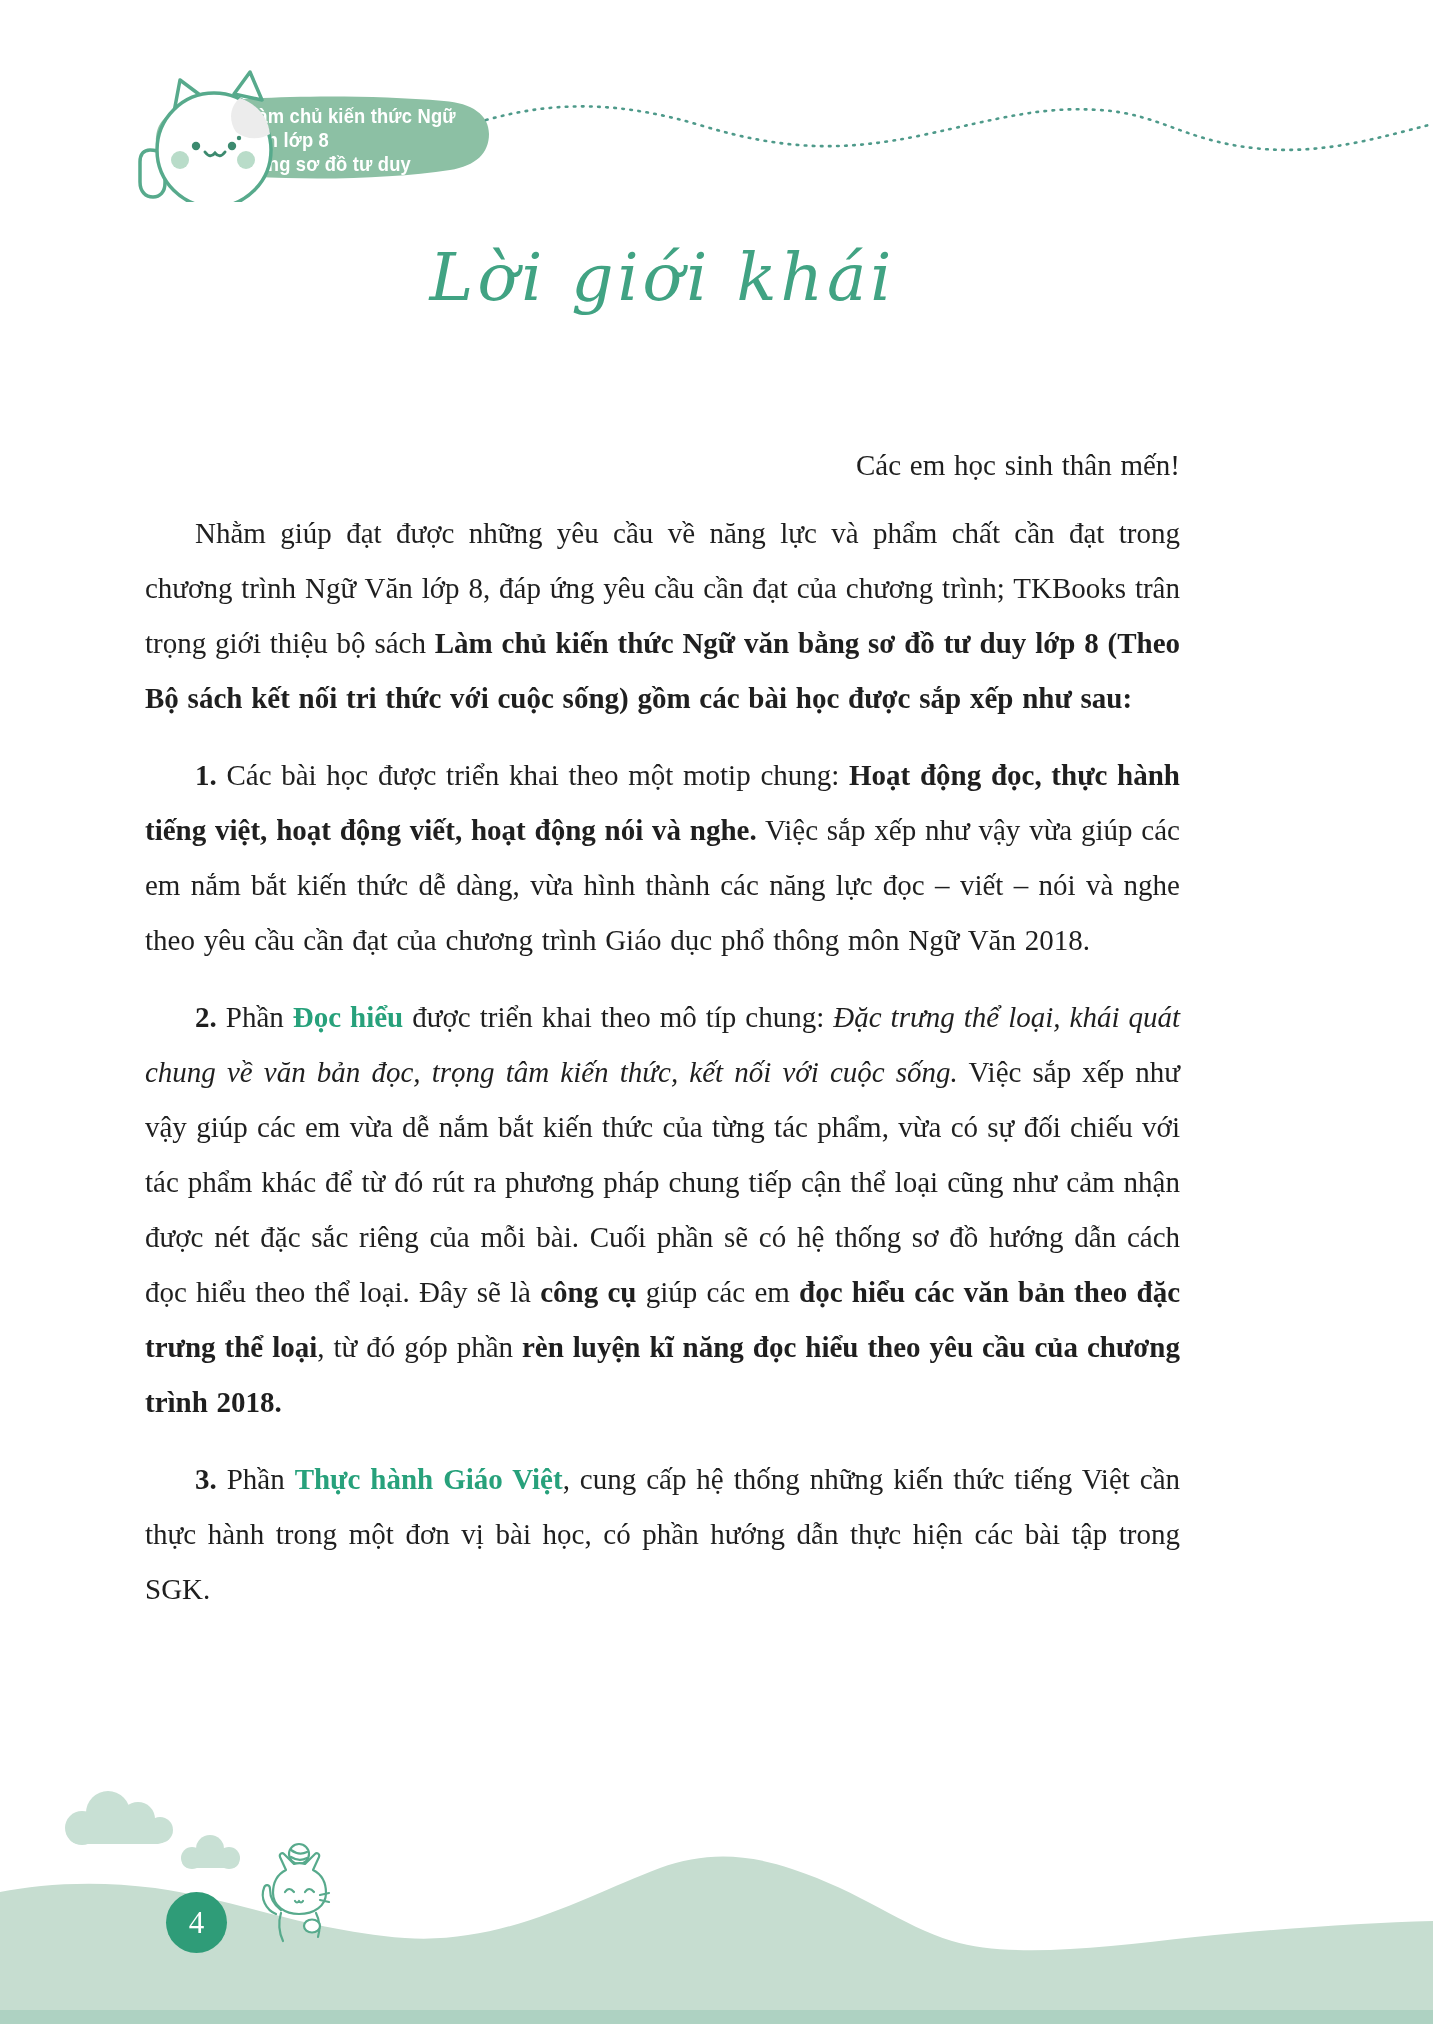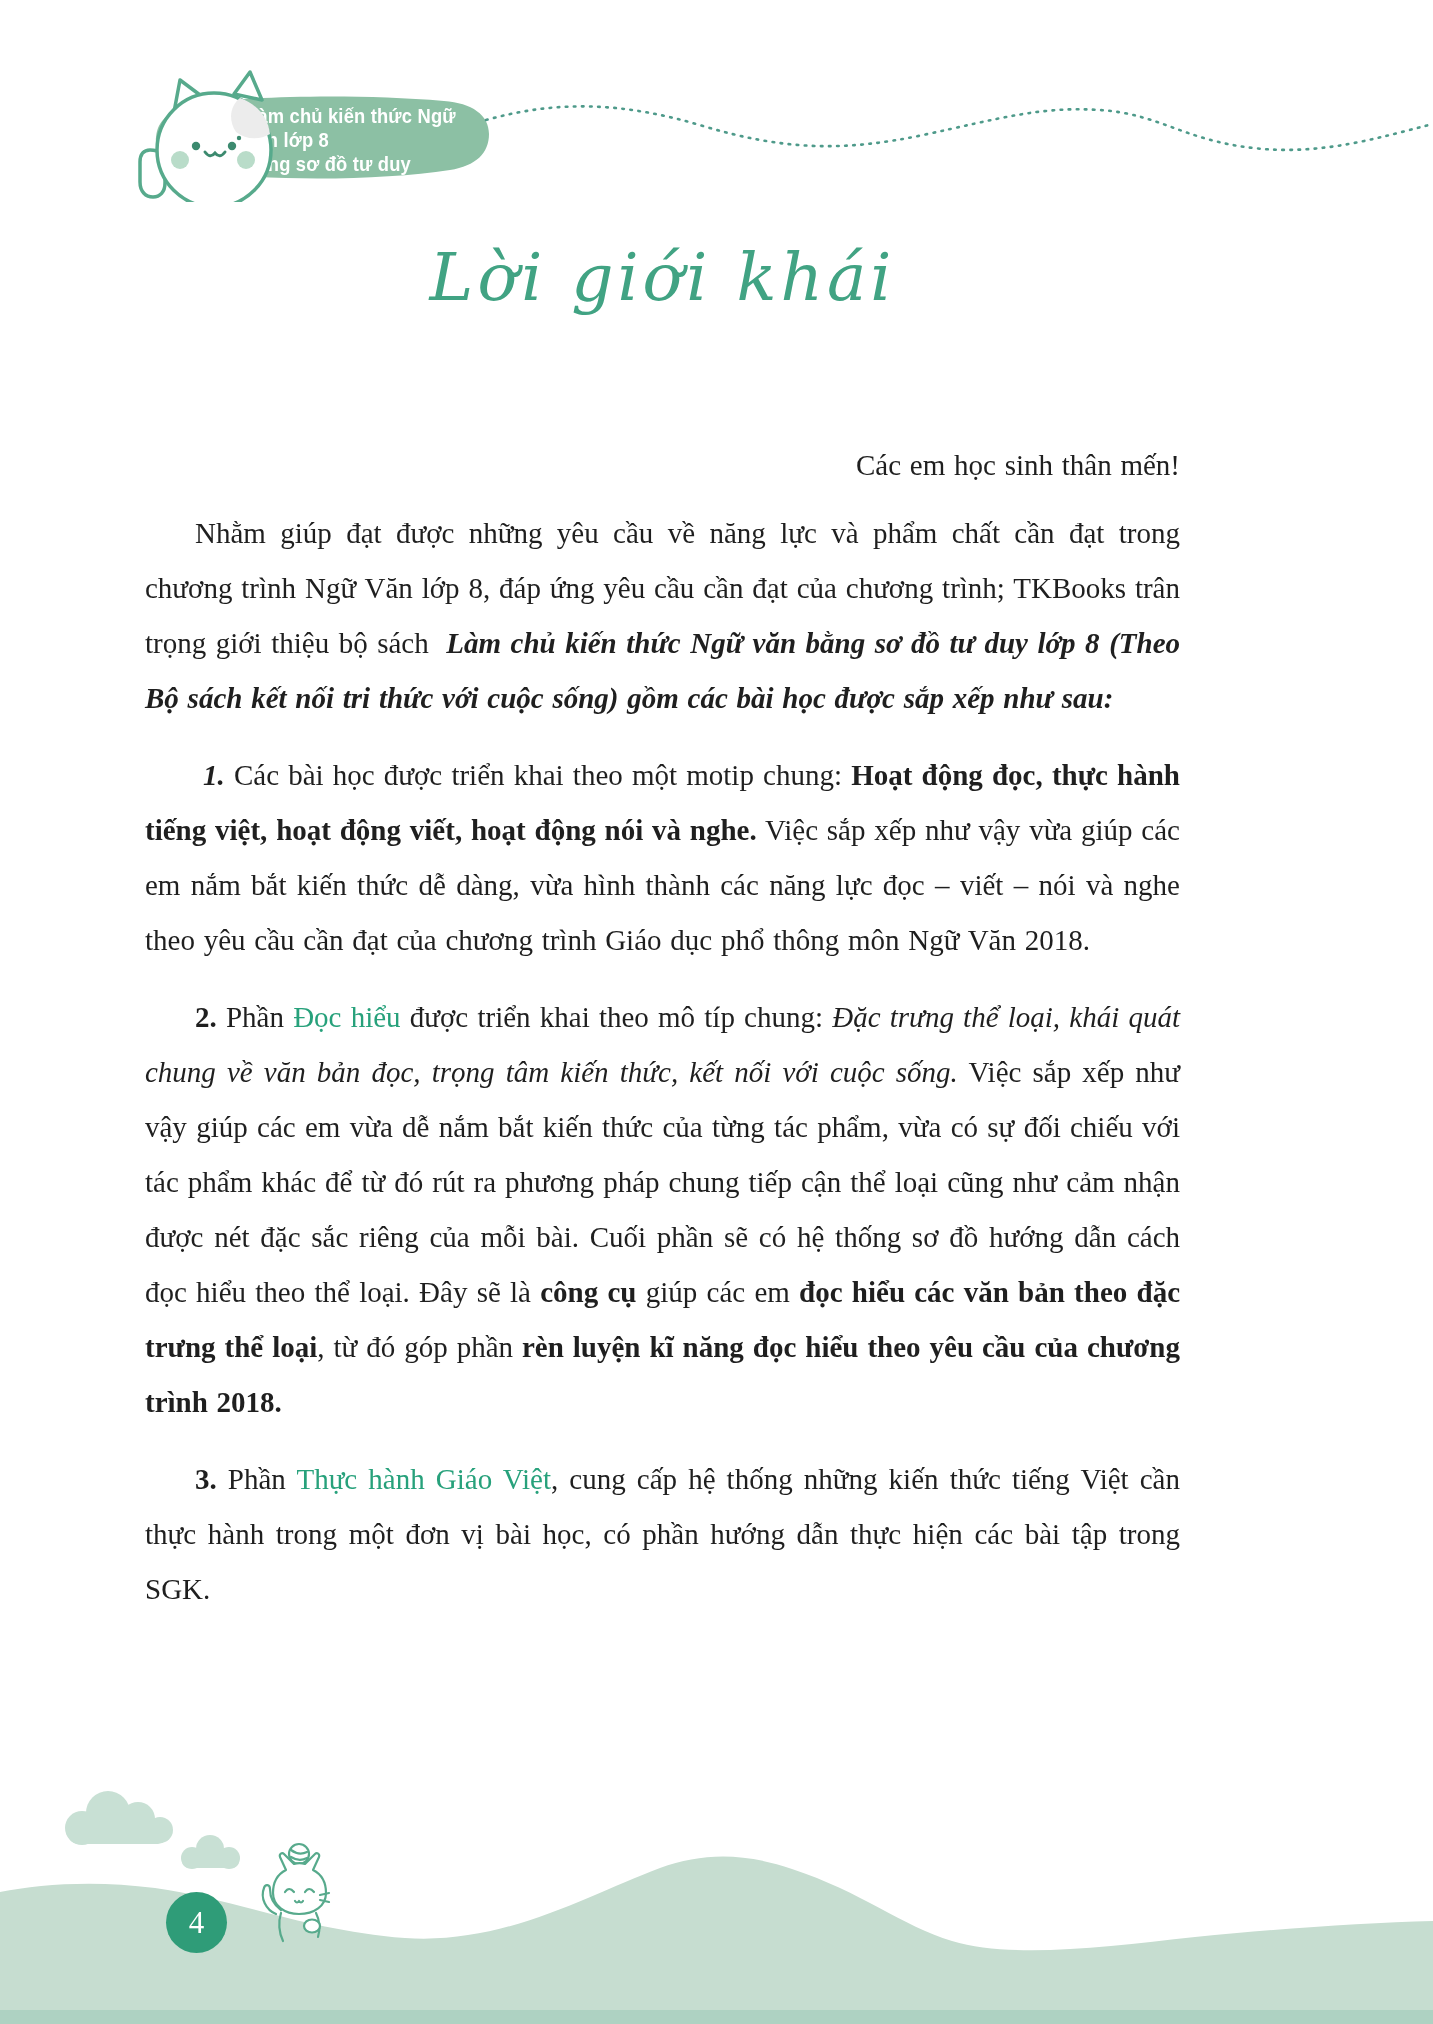--- a/index.html
+++ b/index.html
@@ -46,22 +46,22 @@
   .body-text{
     position:absolute;left:145px;top:438px;width:1035px;
     font-size:29px;line-height:55px;color:var(--text-color);
     text-align:justify;word-spacing:1.5px;
   }
   .greeting{margin:0 0 13px 0;text-indent:78px;text-align:right;}
   .body-text p.para{margin:0 0 22px 0;text-indent:50px;}
   .seg-normal{font-weight:400;font-style:normal;}
   .seg-bold{font-weight:700;}
   .seg-italic{font-style:italic;}
-  .seg-bold-italic{font-weight:700;font-style:italic;margin-left:8px;}
-  .seg-green-bold{font-weight:400;color:var(--keyword-green);}
+  .seg-bold-italic{font-weight:700;}
+  .seg-green-bold{font-weight:700;color:var(--keyword-green);}
   
   .clouds{position:absolute;left:52px;top:1786px;width:230px;height:100px;}
   .footer-wave{position:absolute;left:0;top:1850px;width:1433px;height:174px;}
   .bottom-strip{position:absolute;left:0;top:2010px;width:1433px;height:14px;background:var(--strip-green);}
   .page-number{
     position:absolute;left:166px;top:1892px;width:61px;height:61px;
     border-radius:50%;background:var(--circle-green);
     color:#fff;font-size:31px;line-height:61px;text-align:center;
   }
   .footer-cat{position:absolute;left:256px;top:1840px;width:86px;height:112px;}

